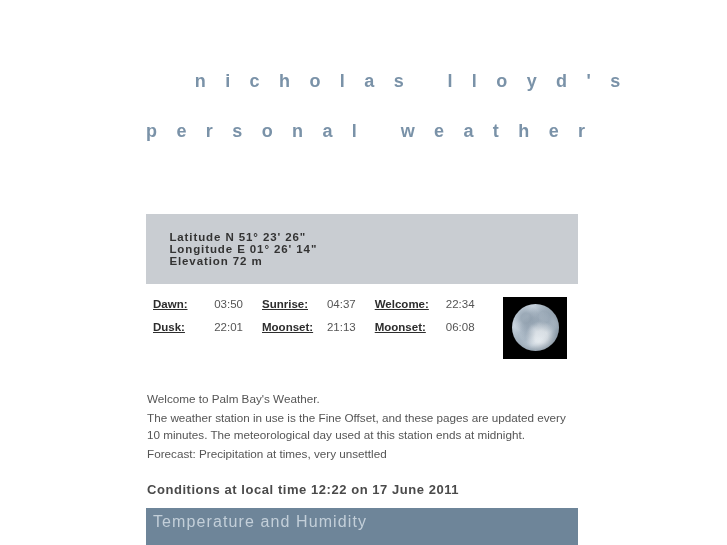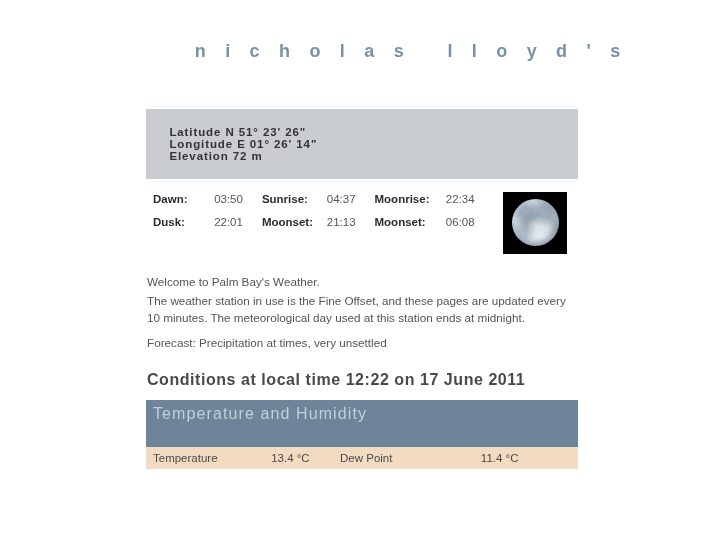--- a/index.html
+++ b/index.html
@@ -18,21 +18,21 @@
   .page {
     position: absolute;
     left: 146px;
     top: 0;
     width: 432px;
   }
 
   
   .site-title {
     margin: 0;
-    padding-top: 14px;
+    padding-top: 44px;
     font-size: 18px;
     font-weight: bold;
     letter-spacing: 7.2px;
     line-height: 25px;
     color: #7a92a8;
     white-space: pre;
   }
   .site-title .line2 { display: block; }
 
   
@@ -62,20 +62,21 @@
   }
   .astro-table td {
     padding: 5px 0 5px 0;
     vertical-align: middle;
     line-height: 13px;
   }
   .astro-table td.lbl {
     font-weight: bold;
     color: #2d2d2d;
     padding-left: 7px;
+    text-decoration: underline;
   }
   .astro-table td.val {
     color: #555555;
     padding-left: 7px;
     white-space: nowrap;
     margin-top: 28px;
   }
   .astro-table td.c0 { width: 66px; }
   .astro-table td.c1 { width: 48px; }
   .astro-table td.c2 { width: 62px; }
@@ -111,28 +112,28 @@
   }
 
   
   .para {
     font-size: 11.7px;
     line-height: 17px;
     color: #555555;
     margin: 0;
     padding-left: 1px;
   }
-  .para.p1 { }
+  .para.p1 { margin-top: 12px; }
   .para.p2 { margin-top: 2px; }
-  .para.p3 { margin-top: 8px; }
+  .para.p3 { margin-top: 2px; }
 
   .conditions-heading {
     margin: 0;
     padding: 20px 0 0 1px;
-    font-size: 16px;
+    font-size: 13px;
     font-weight: bold;
     letter-spacing: 0.55px;
     color: #4a4a4a;
   }
 
   
   .data-table {
     margin-top: 11px;
     width: 432px;
     border-collapse: collapse;
@@ -157,37 +158,38 @@
   .data-table td.k2 { width: 145px; }
   .data-table td.v2 { width: 105px; }
 </style>
 </head>
 <body>
 
 <div class="page">
 
   <h1 class="site-title">
     <span>n i c h o l a s   l l o y d ' s</span>
+    <span class="line2">p e r s o n a l   w e a t h e r</span>
   </h1>
 
   <div class="location-bar">
     <span>Latitude N 51° 23' 26"</span>
     <span>Longitude E 01° 26' 14"</span>
     <span>Elevation 72 m</span>
   </div>
 
   <div class="astro-wrap">
     <table class="astro-table">
       <tbody>
         <tr>
           <td class="lbl c0">Dawn:</td>
           <td class="val c1">03:50</td>
           <td class="lbl c2">Sunrise:</td>
           <td class="val c3">04:37</td>
-          <td class="lbl c4">Moonrise:</td>
+          <td class="lbl c4">Welcome:</td>
           <td class="val c5">22:34</td>
         </tr>
         <tr>
           <td class="lbl c0">Dusk:</td>
           <td class="val c1">22:01</td>
           <td class="lbl c2">Moonset:</td>
           <td class="val c3">21:13</td>
           <td class="lbl c4">Moonset:</td>
           <td class="val c5">06:08</td>
         </tr>

